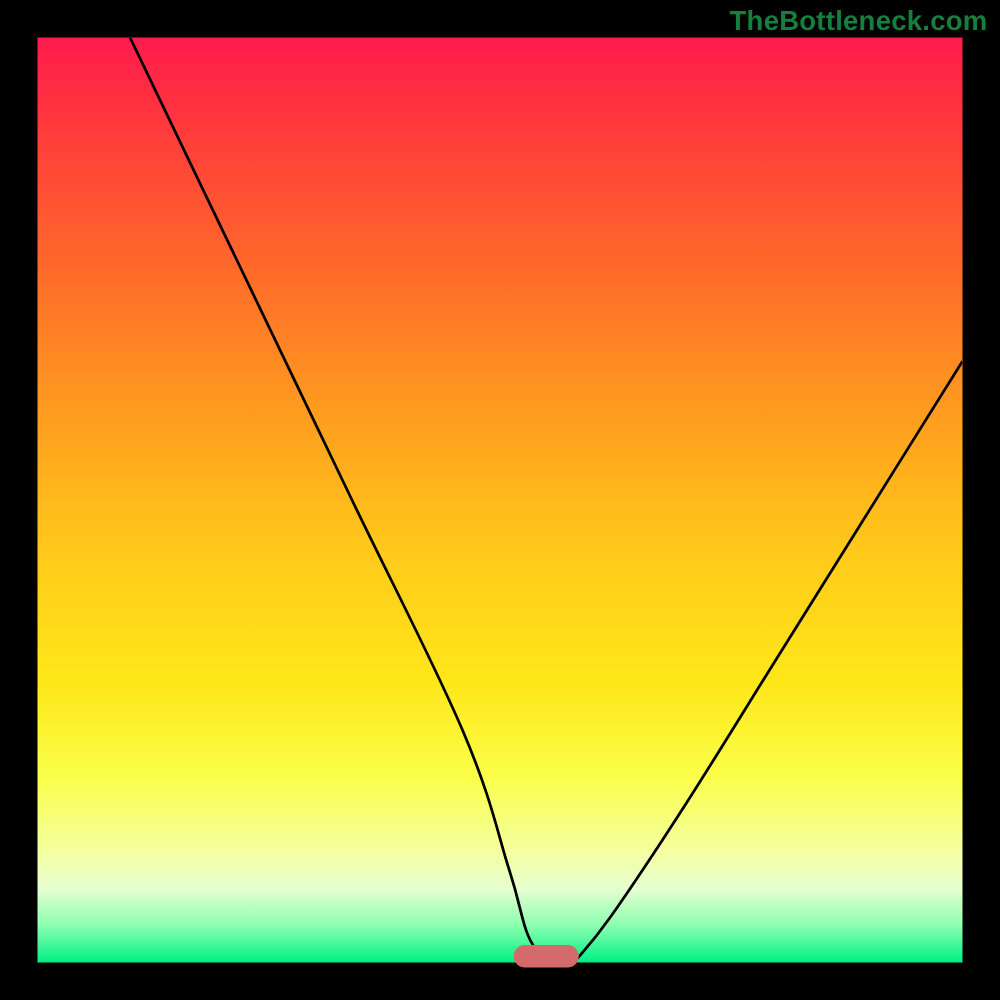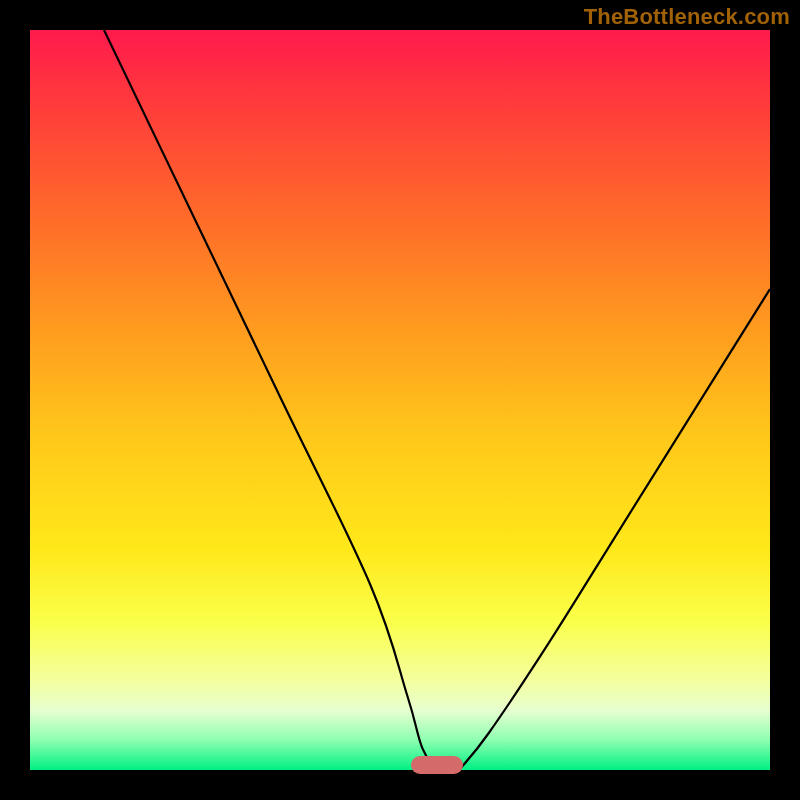--- a/index.html
+++ b/index.html
@@ -36,21 +36,21 @@
       #00ef84 100%
     );
   }
   .watermark {
     position: absolute;
     top: 4px;
     right: 10px;
     font-family: Arial, Helvetica, sans-serif;
     font-size: 22px;
     font-weight: 600;
-    color: #a16207;
+    color: #15803d;
     letter-spacing: 0.2px;
   }
   svg.curve {
     position: absolute;
     left: 0;
     top: 0;
     width: 740px;
     height: 740px;
   }
   .marker {

